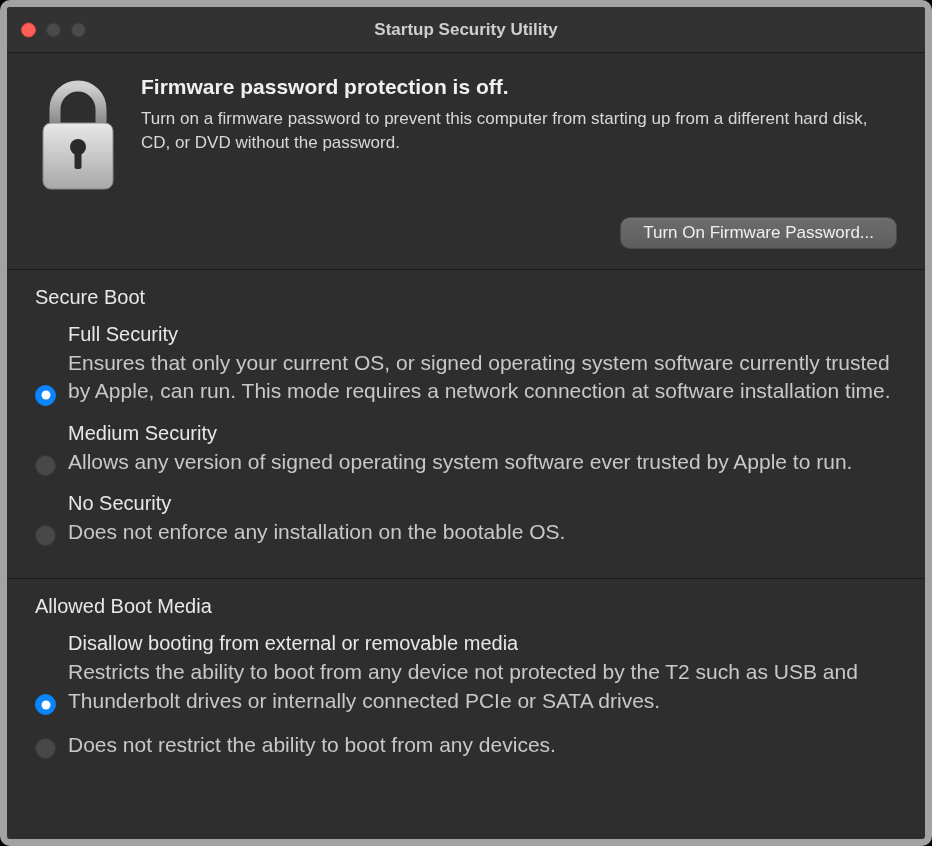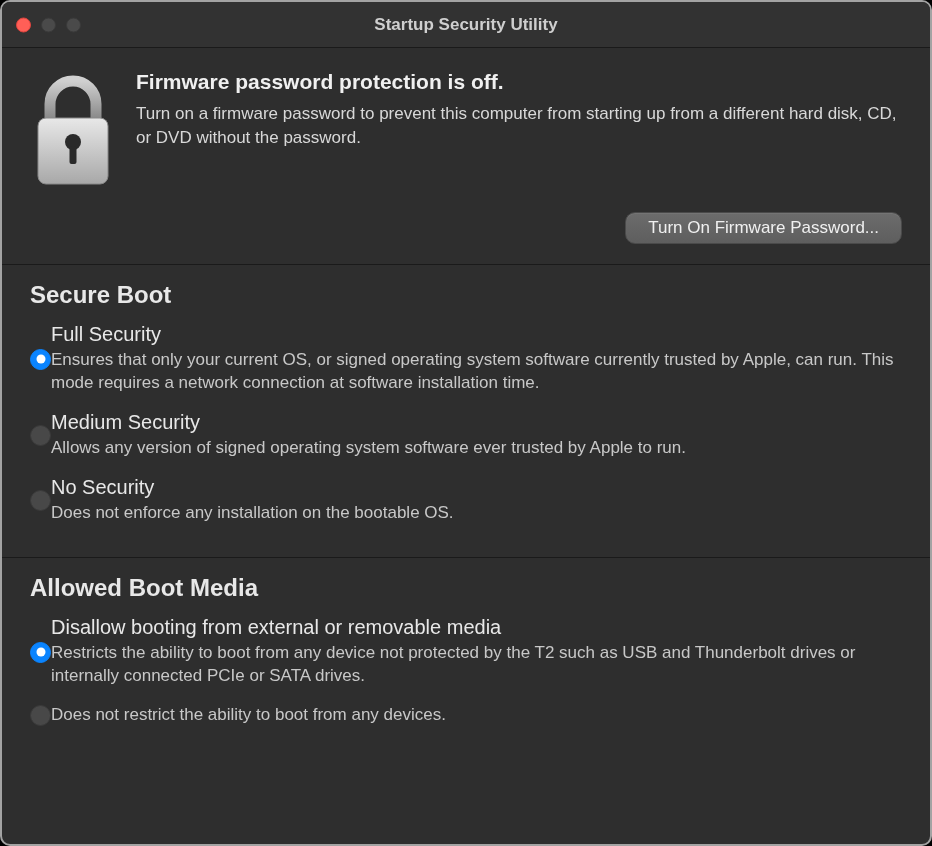--- a/index.html
+++ b/index.html
@@ -14,21 +14,21 @@
       justify-content: center;
       align-items: flex-start;
       min-height: 100vh;
     }
     .window {
       width: 932px;
       height: 846px;
       background: #2e2e2e;
       border-radius: 10px;
       overflow: hidden;
-      border: 2px solid #a3a3a3;
+      border: 7px solid #a3a3a3;
       color: #d8d8d8;
     }
     .titlebar {
       height: 46px;
       display: flex;
       align-items: center;
       position: relative;
       border-bottom: 1px solid #1a1a1a;
       background: #323232;
     }
@@ -94,28 +94,29 @@
       cursor: pointer;
       box-shadow: 0 1px 0 rgba(255,255,255,0.06) inset;
     }
     .section {
       padding: 16px 28px 18px 28px;
     }
     .section + .section {
       border-top: 1px solid #1a1a1a;
     }
     .section-title {
-      font-size: 24px;
-      font-weight: 700;
+      font-size: 20px;
+      font-weight: 400;
       color: #e8e8e8;
       margin-bottom: 12px;
     }
     .option {
       display: flex;
-      align-items: center;
+      align-items: flex-end;
+      gap: 12px;
       margin-bottom: 14px;
       cursor: pointer;
     }
     .radio {
       width: 21px;
       height: 21px;
       border-radius: 50%;
       background: #484848;
       border: 1px solid #3a3a3a;
       flex-shrink: 0;
@@ -139,21 +140,21 @@
     }
     .option-body {
       flex: 1;
     }
     .option-label {
       font-size: 20px;
       color: #e8e8e8;
       line-height: 1.3;
     }
     .option-desc {
-      font-size: 17px;
+      font-size: 21px;
       color: #c8c8c8;
       line-height: 1.35;
       margin-top: 2px;
     }
   </style>
 </head>
 <body>
 
 <div class="window">
   <div class="titlebar">

